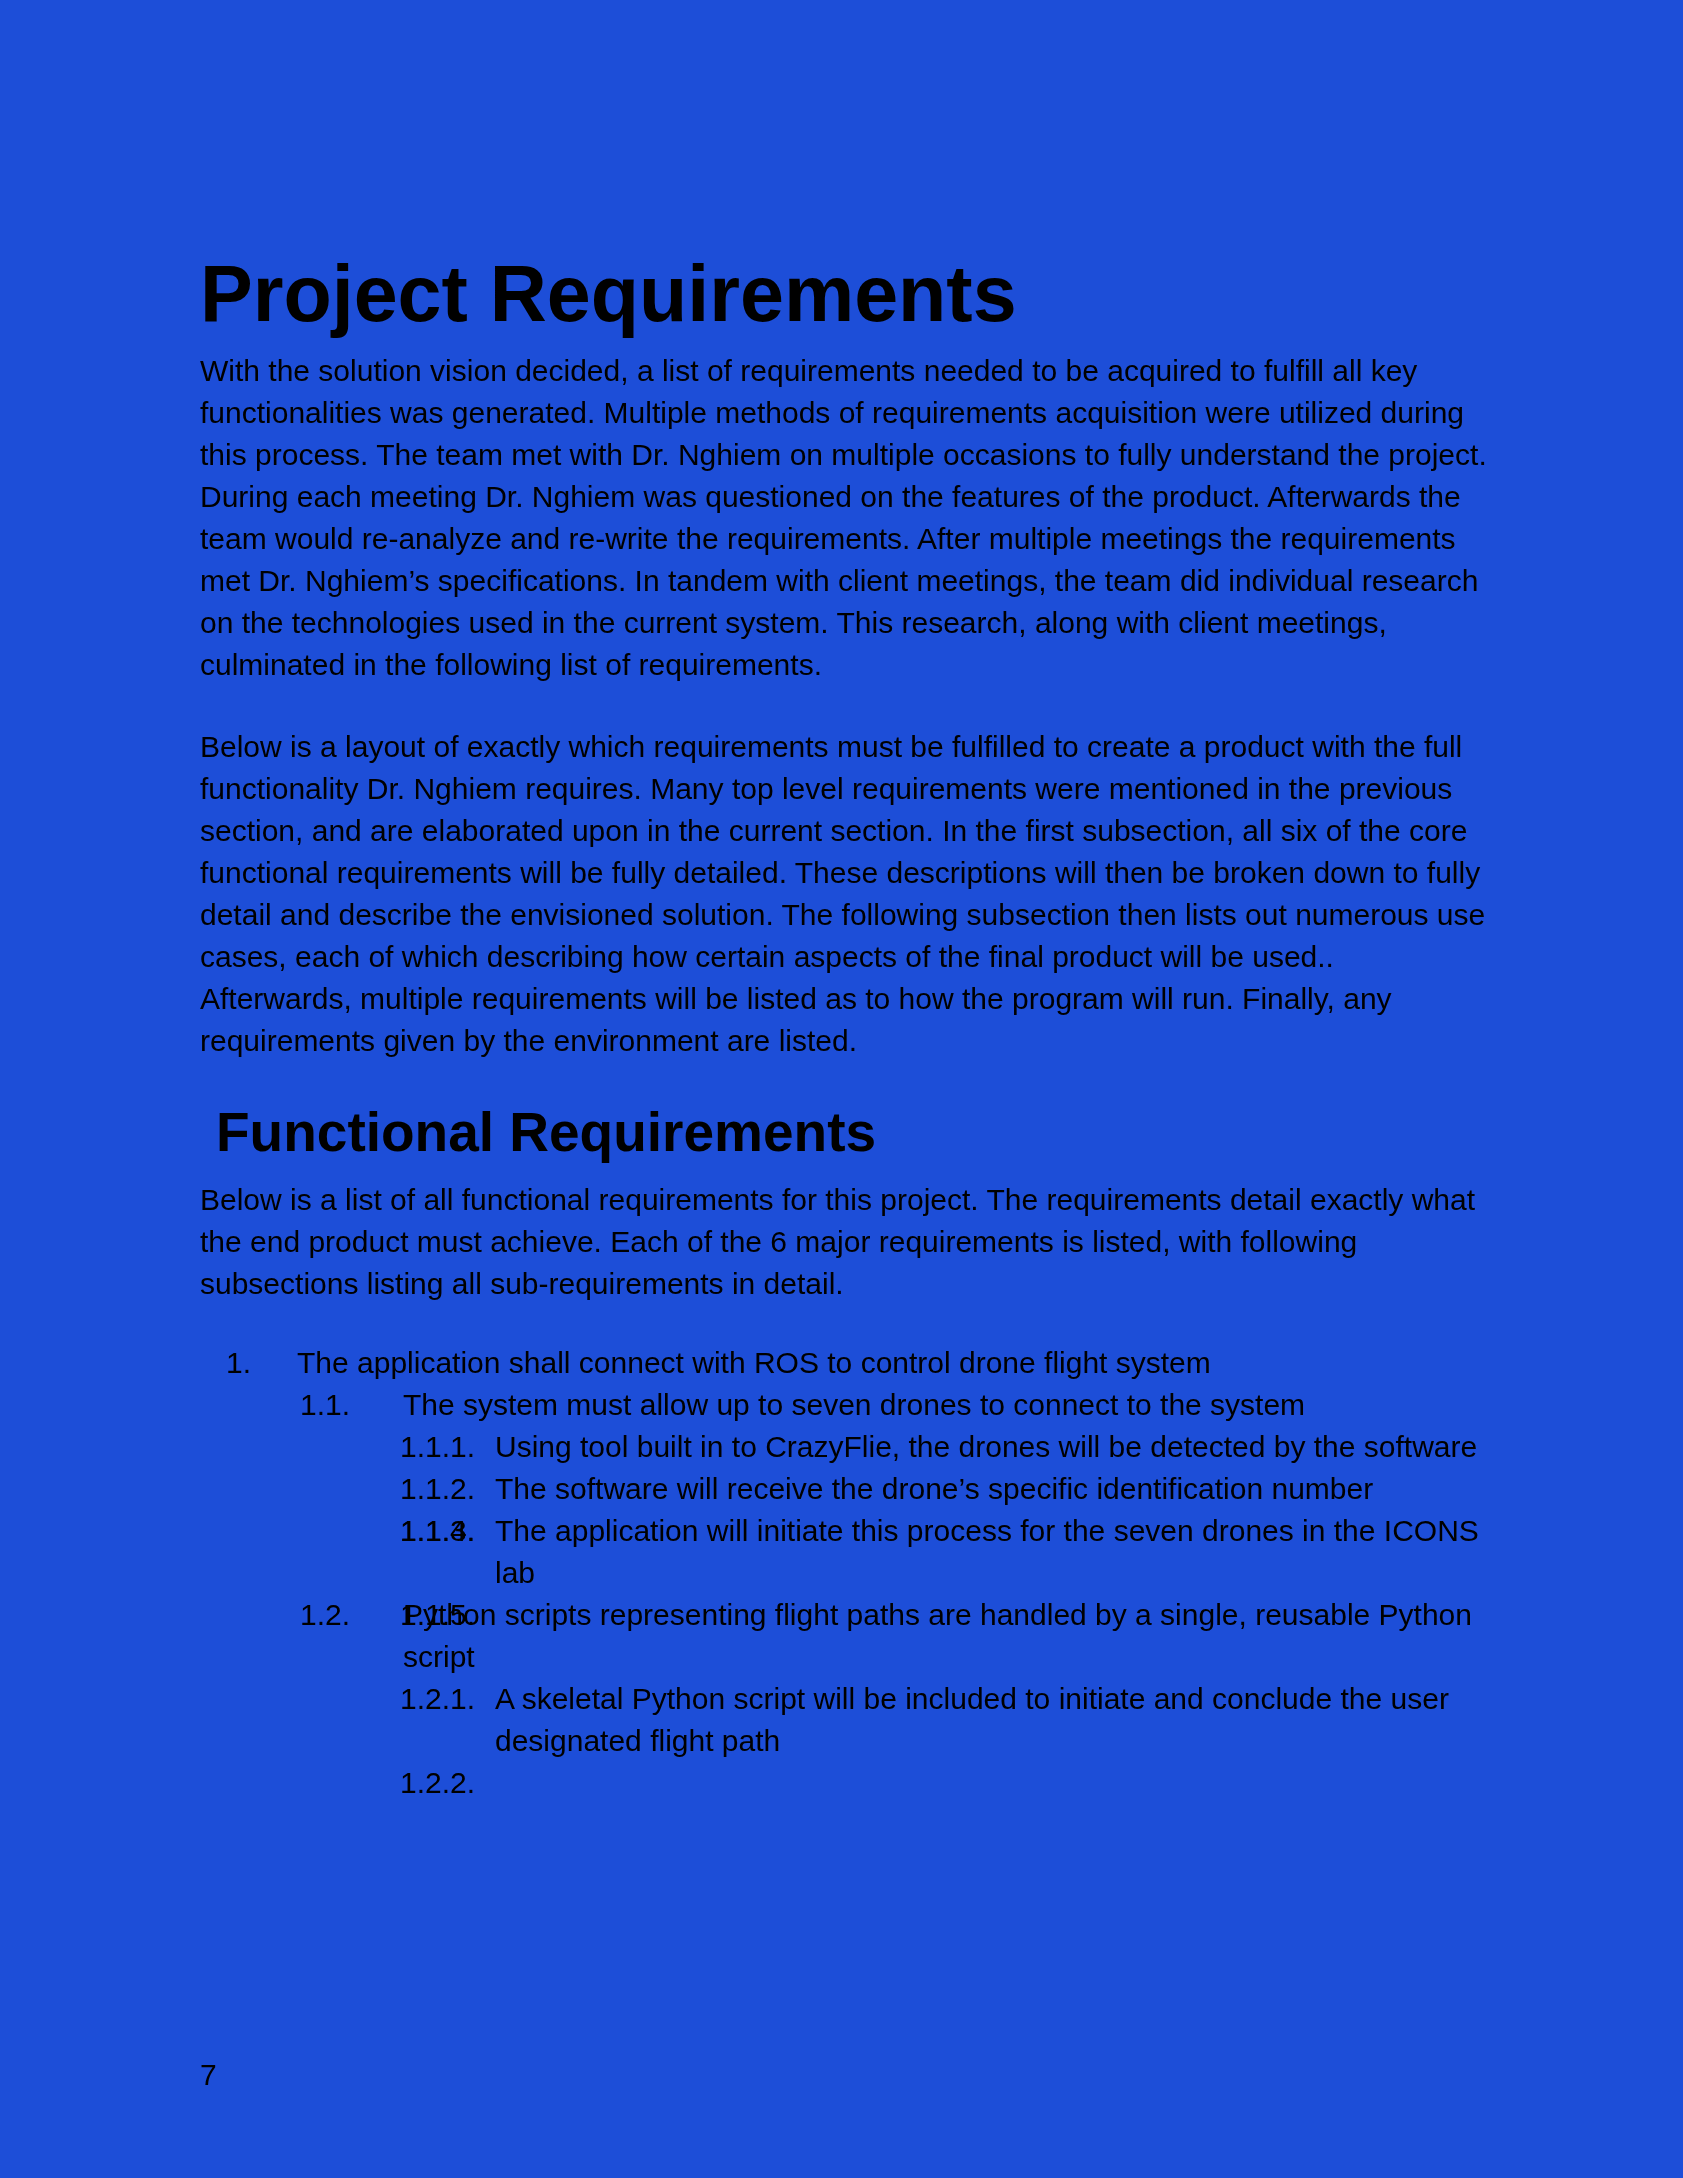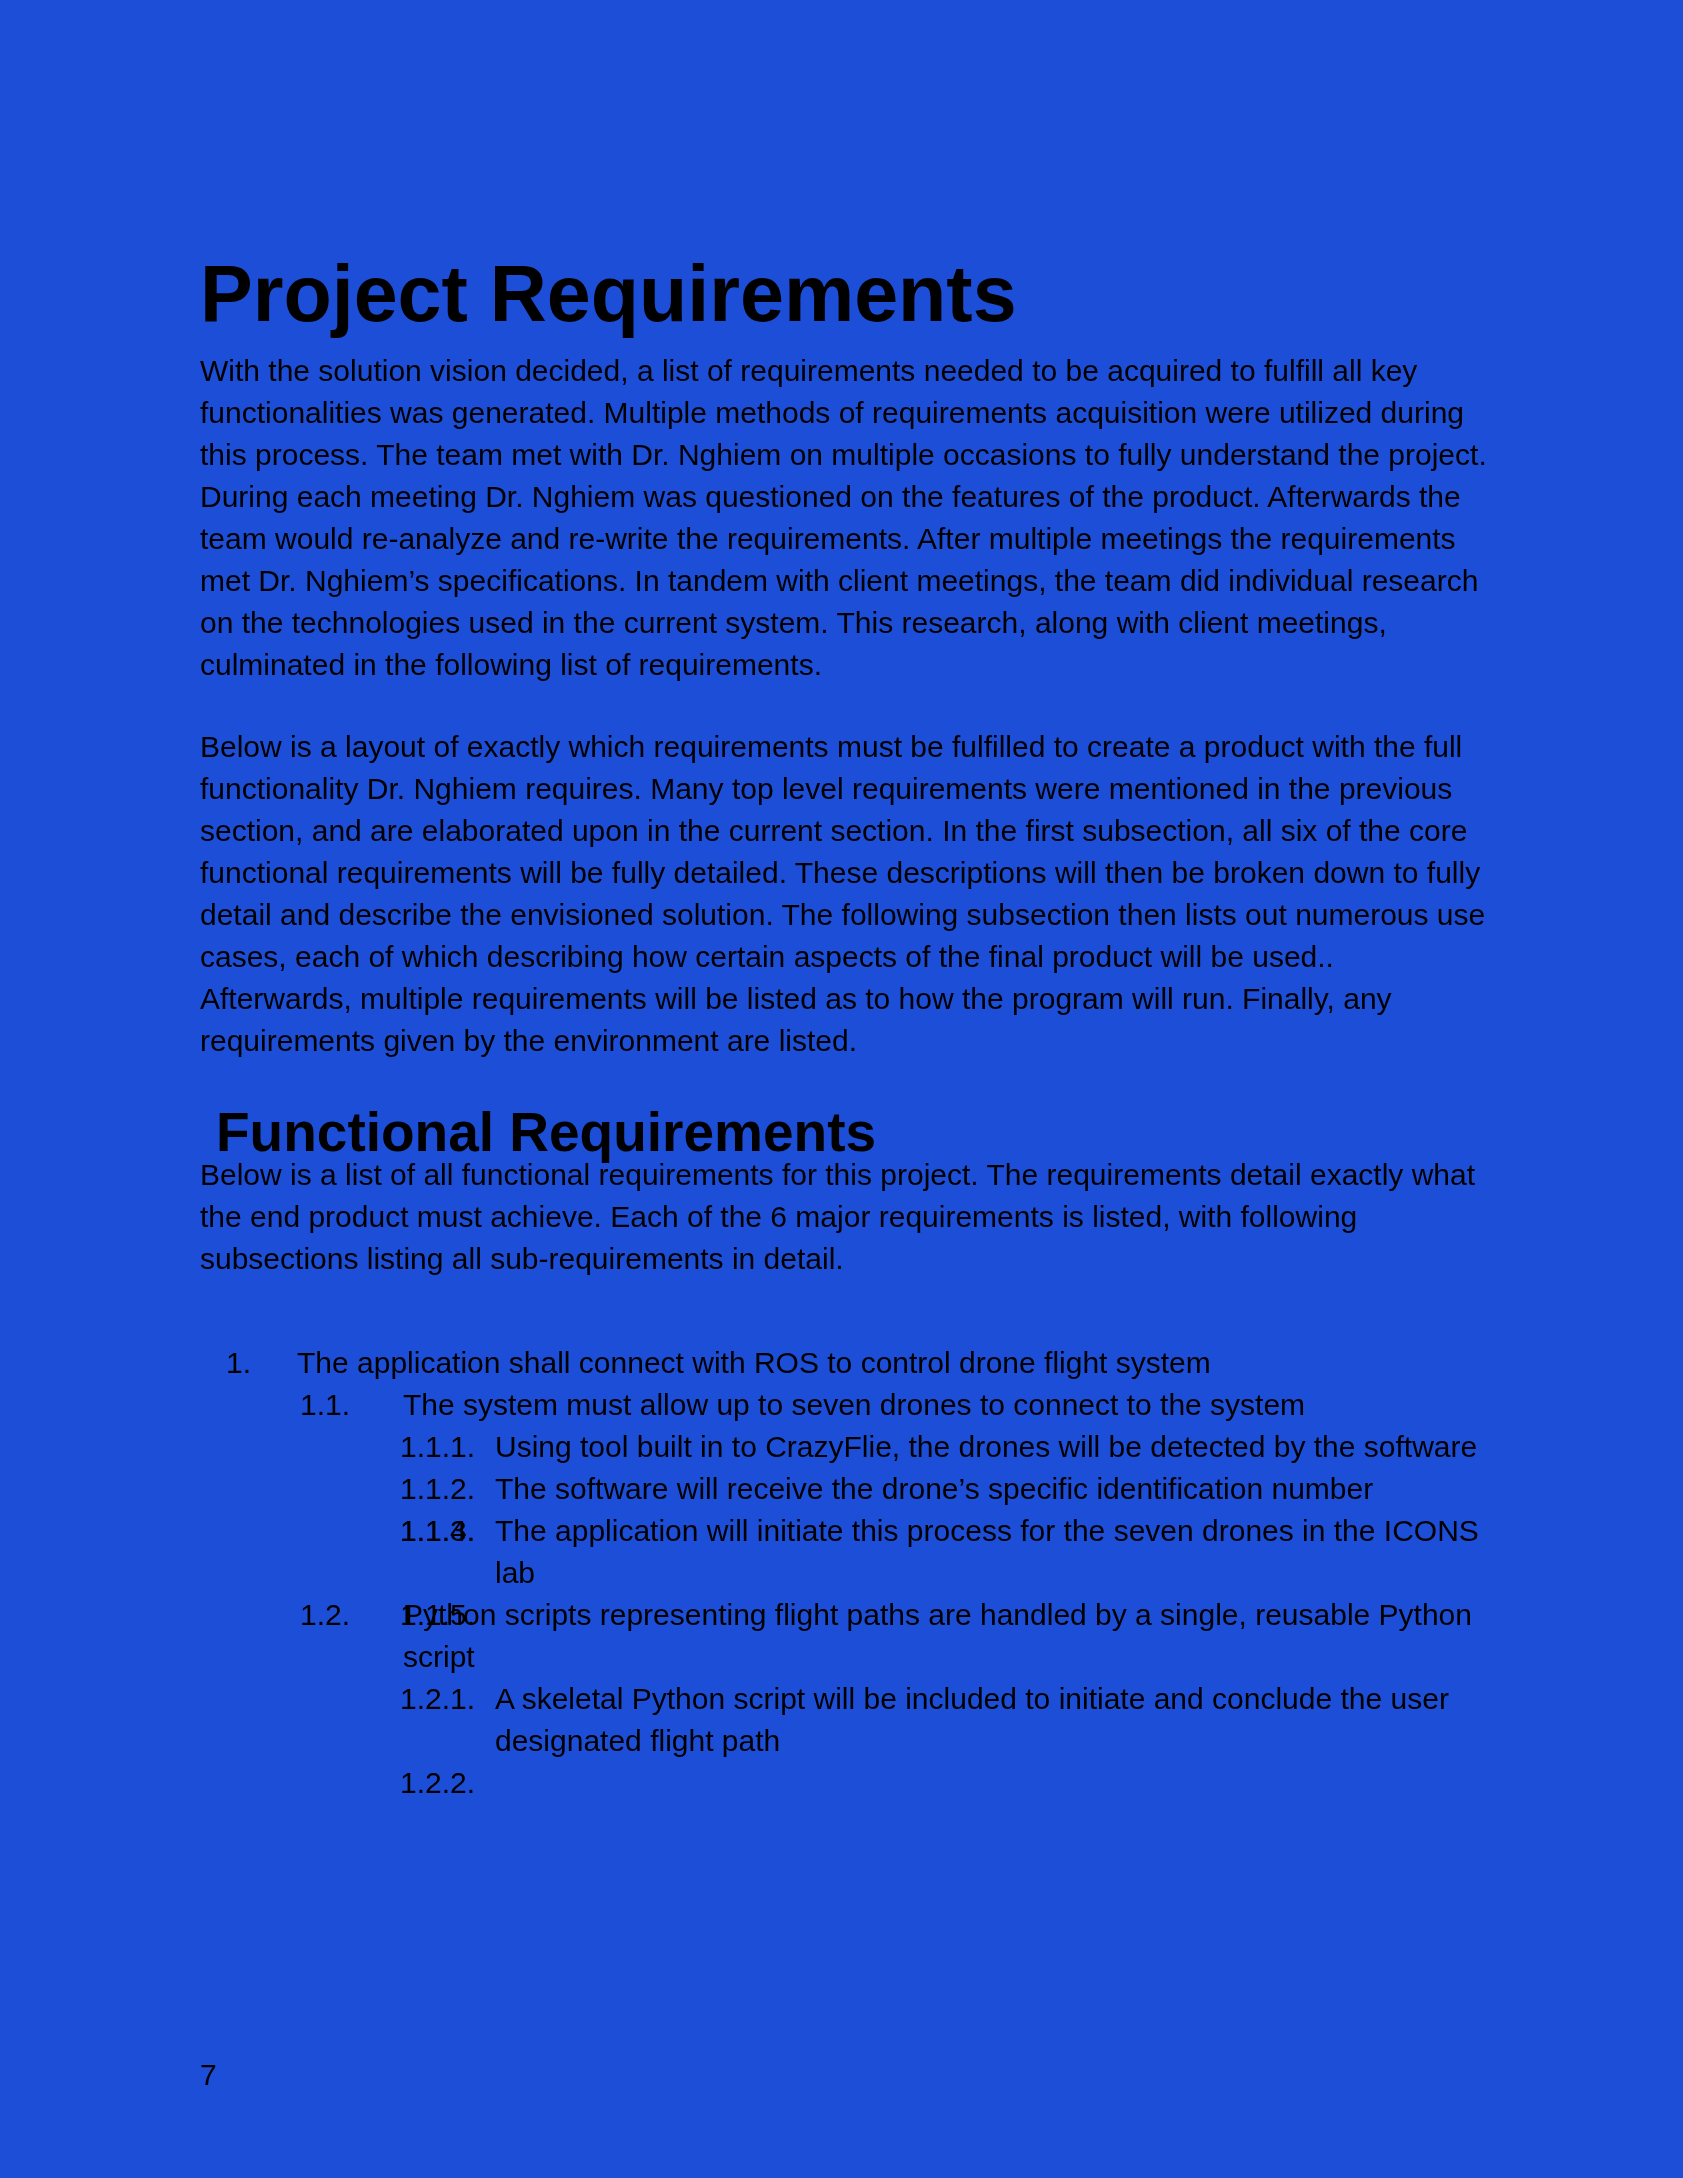--- a/index.html
+++ b/index.html
@@ -29,21 +29,21 @@
   .para {
     position: absolute;
     left: 200px;
     width: 1287px;
     font-size: 30px;
     line-height: 42px;
     font-weight: 400;
   }
   .para-1 { top: 350px; }
   .para-2 { top: 726px; }
-  .para-3 { top: 1154px; }
+  .para-3 { top: 1179px; }
   .section-heading {
     position: absolute;
     left: 216px;
     top: 1099px;
     font-size: 55px;
     font-weight: 700;
     line-height: 66px;
     white-space: nowrap;
   }
   .req-list {

